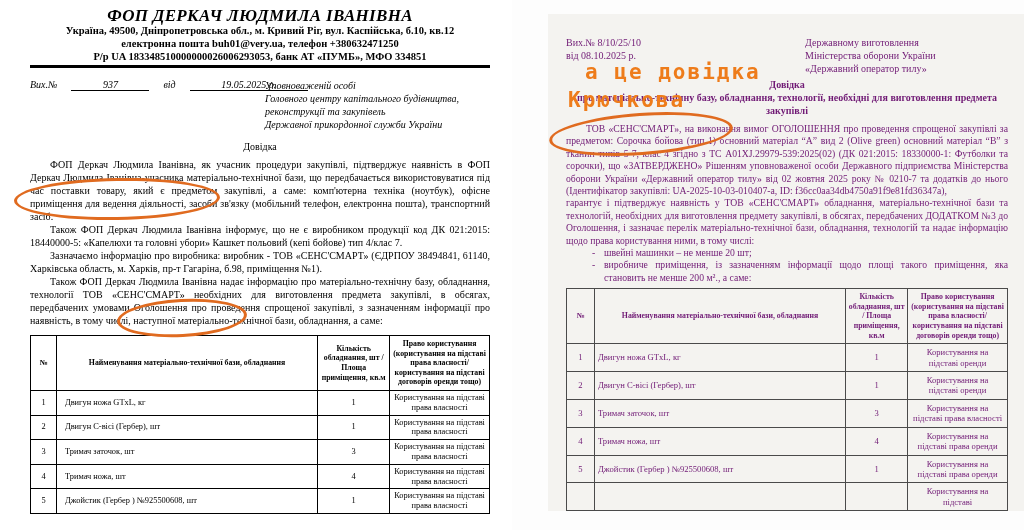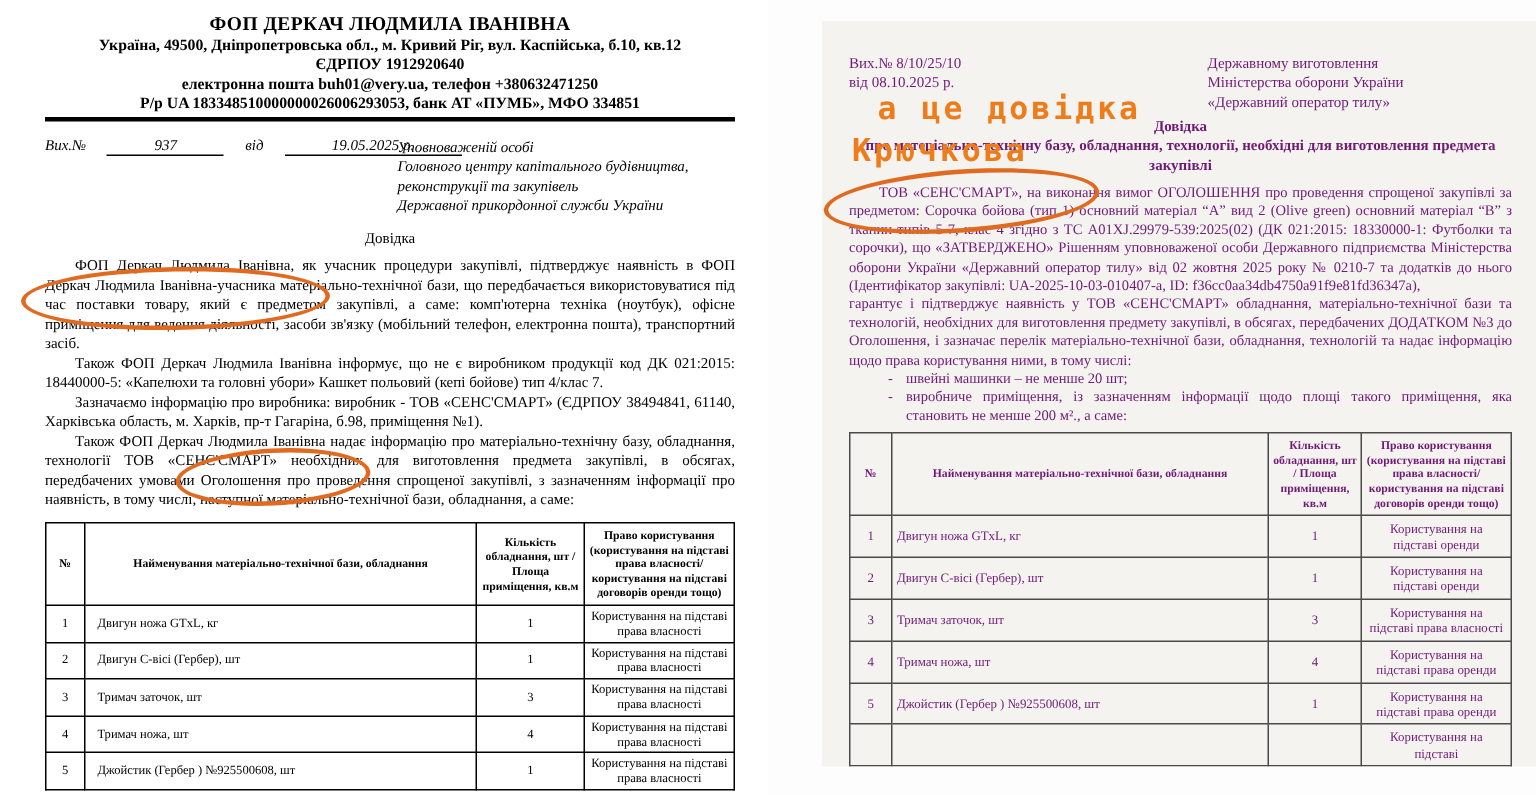--- a/index.html
+++ b/index.html
@@ -4,21 +4,21 @@
 <style>
   * { margin:0; padding:0; box-sizing:border-box; }
   html,body { width:1024px; height:530px; overflow:hidden; background:#ffffff;
     font-family:"Liberation Serif", serif; color:#000; }
   .canvas { position:relative; width:1024px; height:530px; background:#fdfdfd; }
 
   
   .page-left { position:absolute; left:0; top:0; width:512px; height:530px;
     background:#ffffff; padding:8px 22px 0 30px; overflow:hidden; }
   .lheader { text-align:center; font-weight:bold; }
-  .lheader .company { font-size:13px; line-height:16px; letter-spacing:.3px; }
+  .lheader .company { font-size:17px; line-height:16px; letter-spacing:.3px;font-style:italic; }
   .lheader .hline { font-size:10.5px; line-height:13px; }
   .lheader-rule { border-bottom:3px solid #000; margin-top:2px; }
   .vih-row { display:flex; margin-top:11px;font-style:italic; }
   .vih-left { width:235px; font-size:10px; white-space:nowrap; }
   .vih-num, .vih-date { display:inline-block; text-align:center; border-bottom:1px solid #000; }
   .vih-num { width:78px; }
   .vih-date { width:118px; }
   .vih-gap { display:inline-block; width:14px; }
   .recipient { width:225px; font-size:10px; line-height:13px; text-align:justify; }
   .ltitle { text-align:center; font-size:10px; line-height:13px; margin-top:9px; }
@@ -71,21 +71,20 @@
 </style>
 </head>
 <body>
 
 <div class="canvas">
 
   <div class="page-left">
     <div class="lheader">
       <div class="company">ФОП ДЕРКАЧ ЛЮДМИЛА ІВАНІВНА</div>
       <div class="hline">Україна, 49500, Дніпропетровська обл., м. Кривий Ріг, вул. Каспійська, б.10, кв.12</div>
-      <div class="hline">ЄДРПОУ 1912920640</div>
       <div class="hline">електронна пошта buh01@very.ua, телефон +380632471250</div>
       <div class="hline">Р/р UA 183348510000000026006293053, банк АТ «ПУМБ», МФО 334851</div>
       <div class="lheader-rule"></div>
     </div>
 
     <div class="vih-row">
       <div class="vih-left">
         <span>Вих.№</span><span class="vih-gap"></span><span class="vih-num">937</span><span class="vih-gap"></span><span>від</span><span class="vih-gap"></span><span class="vih-date">19.05.2025 р.</span>
       </div>
       <div class="recipient">

